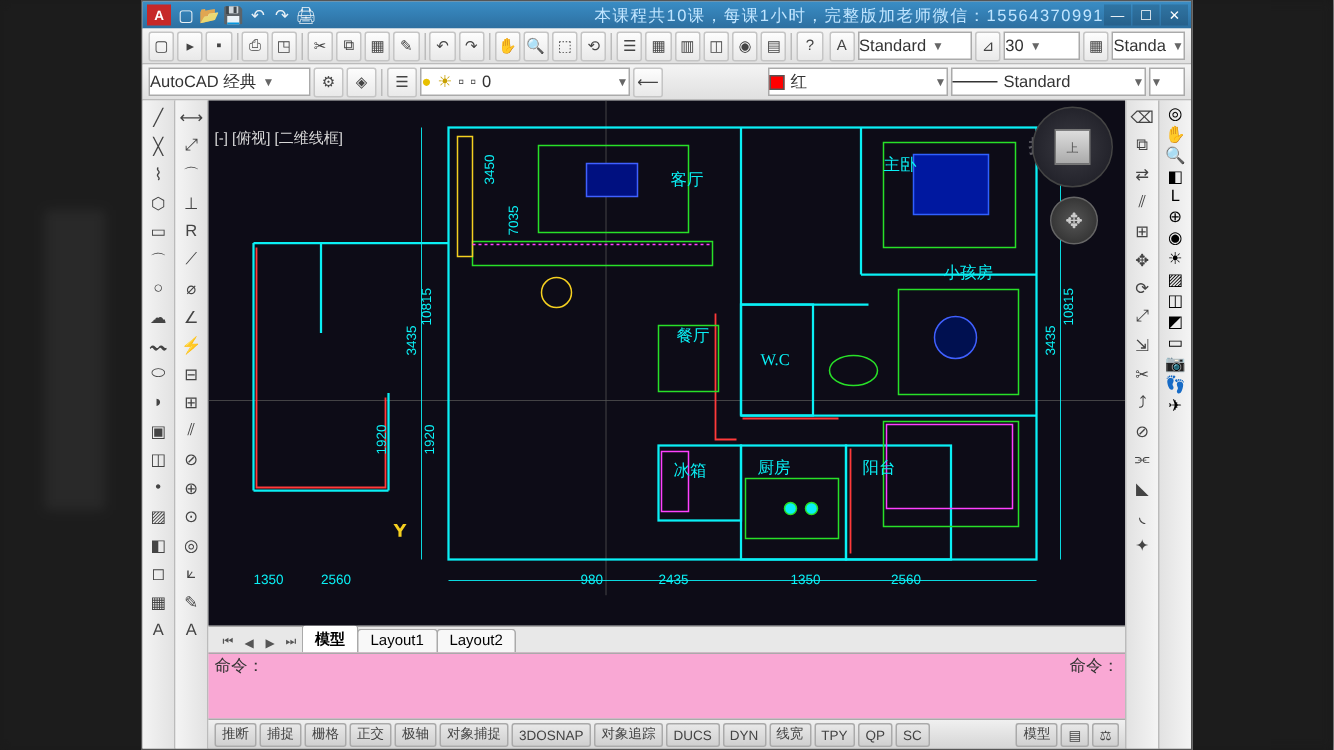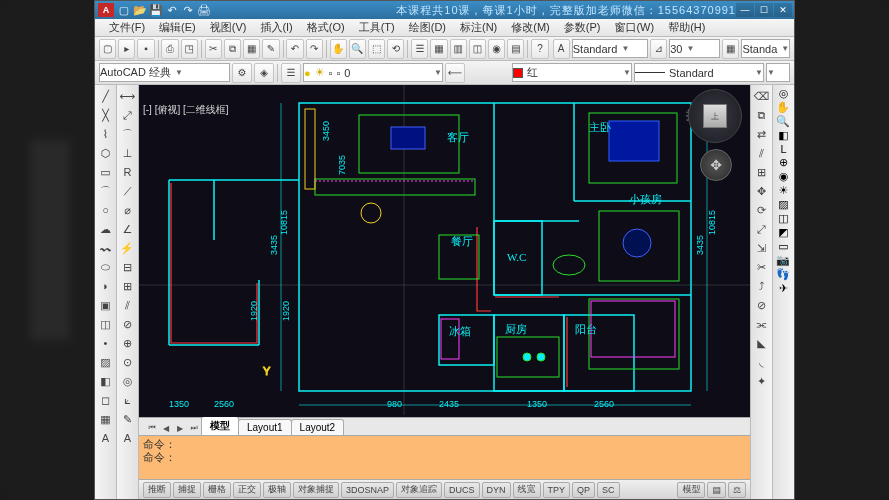--- a/index.html
+++ b/index.html
@@ -30,21 +30,21 @@
 .canvas{flex:1;background:#0d0c17;position:relative;overflow:hidden}
 .canvas svg{position:absolute;top:0;left:0}
 .view-label{position:absolute;top:18px;left:4px;color:#d8d8d8;font-size:10px}
 .viewcube{position:absolute;top:4px;right:8px;width:54px;height:54px;border:1px solid #444;background:radial-gradient(circle,#3a3a42,#1a1a22);border-radius:50%;display:flex;align-items:center;justify-content:center;color:#888;font-size:9px}
 .viewcube .cube{width:24px;height:24px;background:linear-gradient(#ddd,#aaa);transform:rotate(0deg);display:flex;align-items:center;justify-content:center;color:#555;font-size:8px;border:1px solid #777}
 .nav-wheel{position:absolute;top:64px;right:18px;width:32px;height:32px;background:radial-gradient(circle,#555,#2a2a2a);border-radius:50%;border:1px solid #666;display:flex;align-items:center;justify-content:center;color:#ccc;font-size:14px}
 .model-tabs{height:18px;background:#e8e8e8;display:flex;align-items:flex-end;padding-left:6px;border-top:1px solid #aaa}
 .model-tabs .mtab-arr{width:14px;height:14px;display:flex;align-items:center;justify-content:center;font-size:8px;color:#555}
 .model-tabs .mtab{padding:2px 8px;font-size:10px;border:1px solid #aaa;border-bottom:none;background:#f8f8f8;margin-right:-1px;border-radius:3px 3px 0 0}
 .model-tabs .mtab.active{background:#fff;font-weight:bold}
-.cmdline{height:44px;background:#fdba74;border-top:1px solid #aaa;padding:2px 4px;font-family:SimSun,monospace;font-size:11px;color:#333;line-height:13px;display:flex;flex-direction:column;justify-content:flex-start}
+.cmdline{height:44px;background:#f9a8d4;border-top:1px solid #aaa;padding:2px 4px;font-family:SimSun,monospace;font-size:11px;color:#333;line-height:13px;display:flex;flex-direction:row;justify-content:space-between}
 .statusbar{height:20px;background:linear-gradient(#f0f0f0,#d5d5d5);display:flex;align-items:center;padding:0 4px;gap:2px;border-top:1px solid #aaa;font-size:10px;color:#333}
 .statusbar .coord{padding:0 4px;min-width:150px}
 .statusbar .st-btn{height:16px;padding:0 4px;background:linear-gradient(#e8e8e8,#d0d0d0);border:1px solid #aaa;border-radius:2px;display:flex;align-items:center;font-size:9px;color:#444}
 .rpanel{width:22px;background:linear-gradient(90deg,#e2e2e2,#f4f4f4);border-left:1px solid #bbb;display:flex;flex-direction:column;align-items:center;padding-top:2px;gap:1px}
 .rpanel .p-btn{width:18px;height:18px;display:flex;align-items:center;justify-content:center;font-size:11px;color:#444}
 .rpanel2{width:22px;background:linear-gradient(90deg,#e2e2e2,#f4f4f4);border-left:1px solid #bbb;display:flex;flex-direction:column;align-items:center;padding-top:2px;gap:1px}
 .room-lbl{fill:#0af0f5;font-size:11px;font-family:SimSun}
 .dim-lbl{fill:#0af0f5;font-size:9px;font-family:Arial}
 .watermark{position:absolute;top:22px;right:8px;color:rgba(255,255,255,.35);font-size:12px;letter-spacing:2px;font-weight:bold}
 </style>
@@ -68,34 +68,20 @@
       <span class="tb">🖨</span>
     </div>
     <div class="title-text">本课程共10课，每课1小时，完整版加老师微信：15564370991</div>
     <div class="win-btns">
       <span>—</span>
       <span>☐</span>
       <span>✕</span>
     </div>
   </div>
 
-  <div class="menubar">
-    <span>文件(F)</span>
-    <span>编辑(E)</span>
-    <span>视图(V)</span>
-    <span>插入(I)</span>
-    <span>格式(O)</span>
-    <span>工具(T)</span>
-    <span>绘图(D)</span>
-    <span>标注(N)</span>
-    <span>修改(M)</span>
-    <span>参数(P)</span>
-    <span>窗口(W)</span>
-    <span>帮助(H)</span>
-  </div>
 
   <div class="toolbar1">
     <div class="tb-btn">▢</div>
     <div class="tb-btn">▸</div>
     <div class="tb-btn">▪</div>
     <div class="tb-sep"></div>
     <div class="tb-btn">⎙</div>
     <div class="tb-btn">◳</div>
     <div class="tb-sep"></div>
     <div class="tb-btn">✂</div>
@@ -131,21 +117,21 @@
         <span class="arr">▼</span>
       </div>
     <div class="tb-btn">▦</div>
     <div class="tb-combo" style="width:50px">
         <span>Standa</span>
         <span class="arr">▼</span>
       </div>
   </div>
 
   <div class="toolbar2">
-    <div class="tb-combo" style="width:131px">
+    <div class="tb-combo" style="width:108px">
         <span>AutoCAD 经典</span>
         <span class="arr">▼</span>
       </div>
     <div class="tb-btn">⚙</div>
     <div class="tb-btn">◈</div>
     <div class="tb-sep"></div>
     <div class="tb-btn">☰</div>
     <div class="tb-combo" style="width:140px">
       <span style="color:#e8c000">●</span>
       <span style="color:#c8a000">☀</span>

